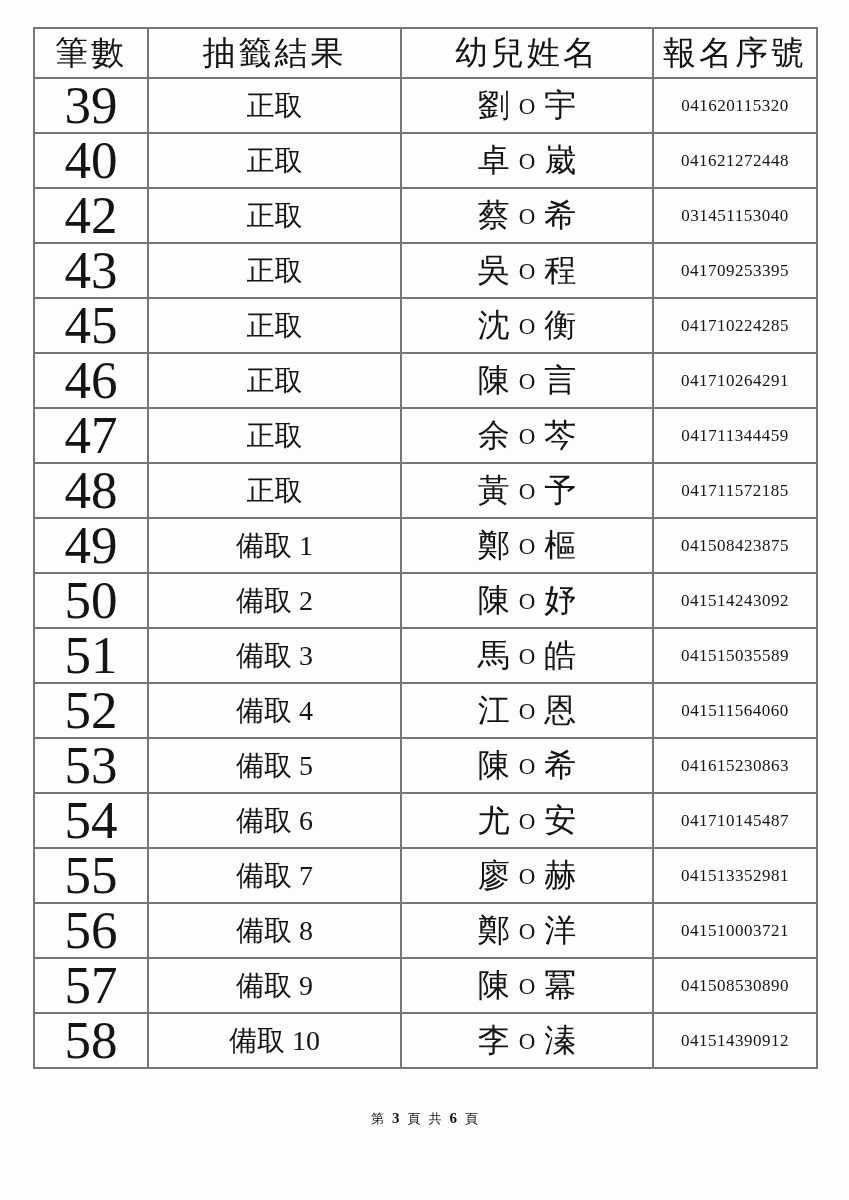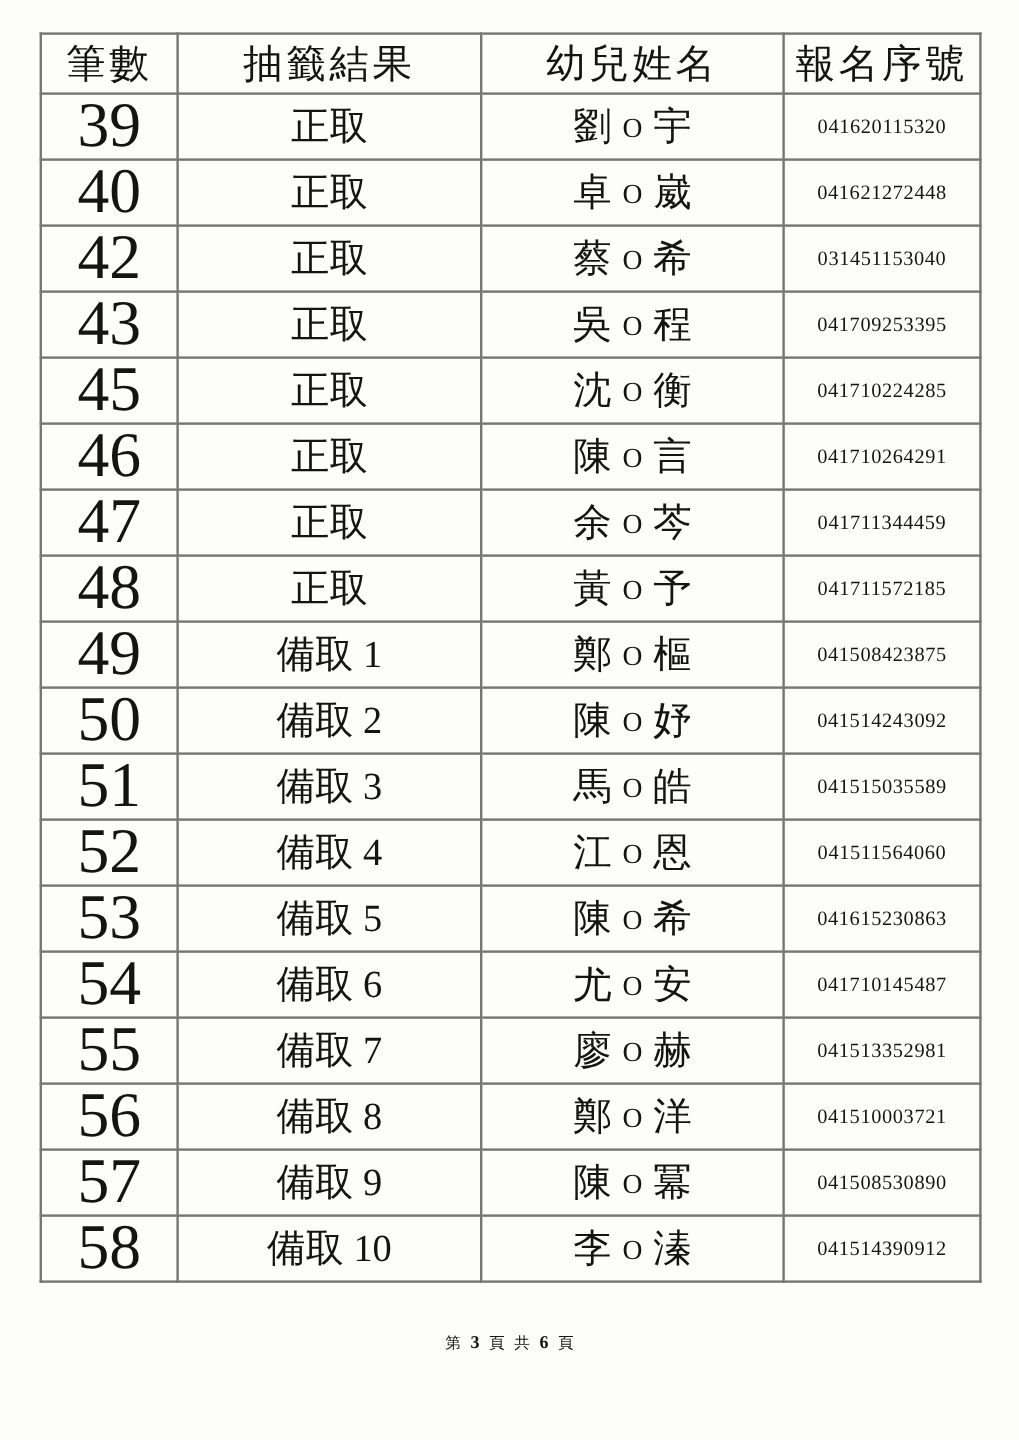--- a/index.html
+++ b/index.html
@@ -41,21 +41,21 @@
     font-size: 33px;
     font-weight: normal;
     letter-spacing: 3px;
   }
   td.no-cell {
     font-size: 53px;
     line-height: 1;
     margin-left: 38px;
   }
   td.result-cell {
-    font-size: 32px;
+    font-size: 28px;
   }
   td.name-cell {
     font-size: 32px;
   }
   td.name-cell .mask {
     font-size: 23px;
     margin: 0 9px;
     position: relative;
     top: -2px;
   }

